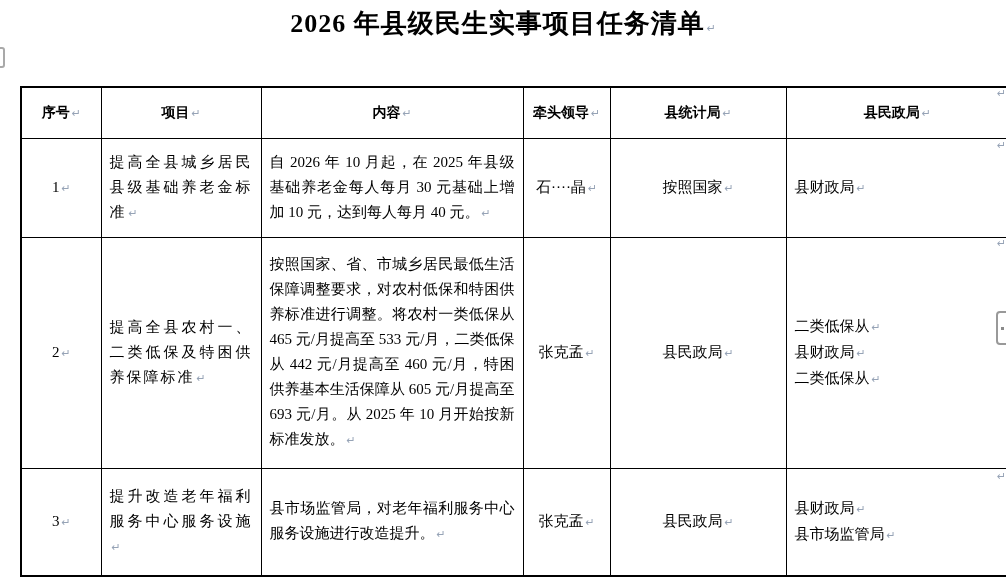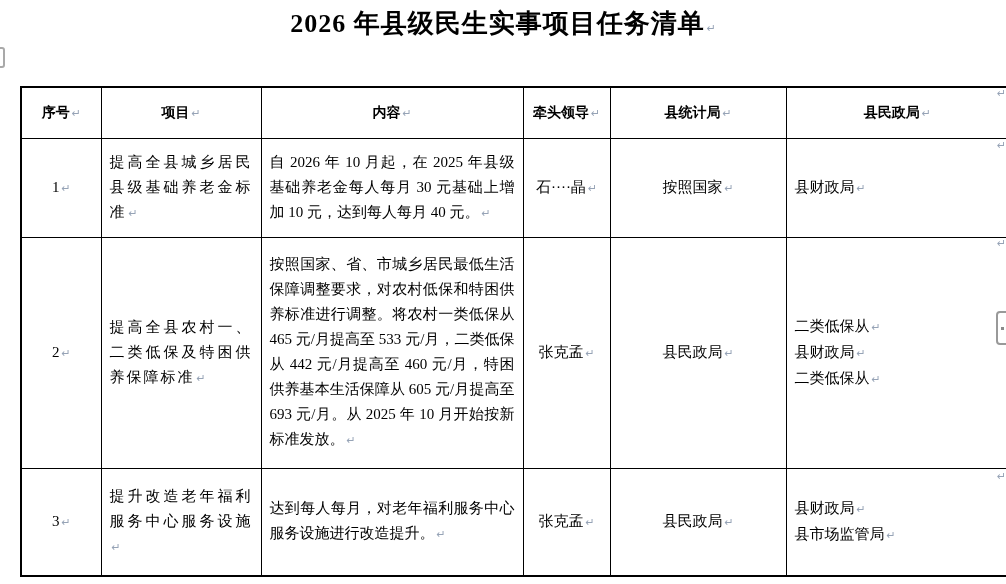--- a/index.html
+++ b/index.html
@@ -126,21 +126,21 @@
       <td class="c-center">
         <div class="coop-line"><span>二类低保从</span><span class="pm">↵</span></div>
         <div class="coop-line"><span>县财政局</span><span class="pm">↵</span></div>
         <div class="coop-line"><span>二类低保从</span><span class="pm">↵</span></div>
       </td>
     </tr>
 
     <tr style="height:108px">
       <td class="c-no"><span>3</span><span class="pm">↵</span></td>
       <td class="c-proj"><span>提升改造老年福利服务中心服务设施</span><span class="pm">↵</span></td>
-      <td class="c-content"><span>达到每人每月，对老年福利服务中心服务设施进行改造提升。</span><span class="pm">↵</span></td>
+      <td class="c-content"><span>县市场监管局，对老年福利服务中心服务设施进行改造提升。</span><span class="pm">↵</span></td>
       <td class="c-center"><span>张克孟</span><span class="pm">↵</span></td>
       <td class="c-center"><span>县民政局</span><span class="pm">↵</span></td>
       <td class="c-center">
         <div class="coop-line"><span>县财政局</span><span class="pm">↵</span></div>
         <div class="coop-line"><span>县市场监管局</span><span class="pm">↵</span></div>
       </td>
     </tr>
   </tbody>
     </table>
 

